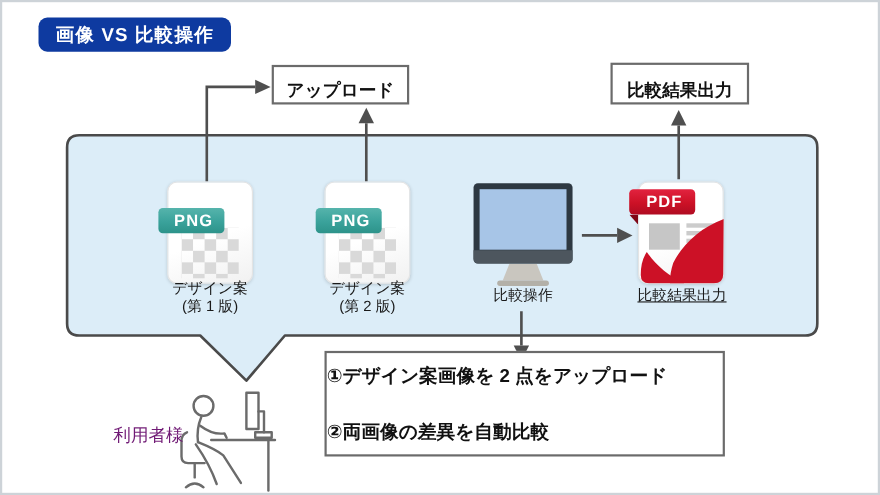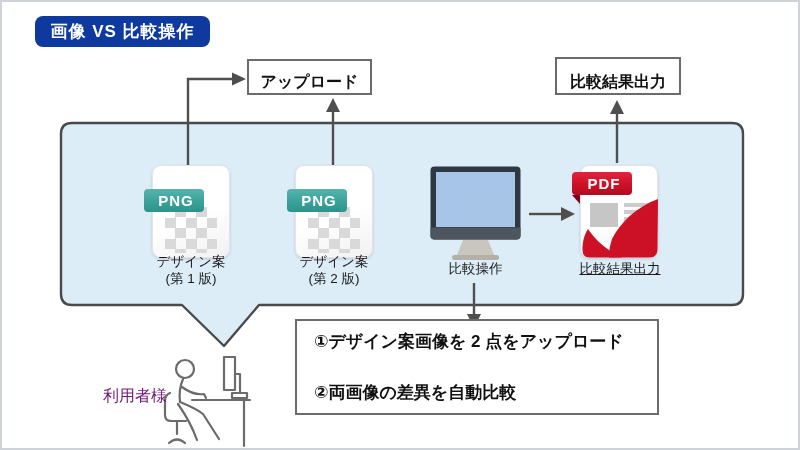--- a/index.html
+++ b/index.html
@@ -50,21 +50,21 @@
 
   .mon-frame{fill:var(--monitor-frame);}
   .mon-screen{fill:var(--monitor-screen);}
   .mon-chin{fill:var(--monitor-chin);}
   .mon-stand{fill:var(--monitor-stand);}
   .mon-base{fill:#b3b0a8;}
 
   .caption{font-size:13.5px;color:#1a1a1a;text-align:center;line-height:16.5px;}
 
   .steps-box{left:293px;top:317px;width:364px;height:96px;background:#fff;border:2px solid var(--box-border);
-    display:flex;flex-direction:column;justify-content:center;gap:28px;padding-left:17px;}
+    display:flex;flex-direction:column;justify-content:center;gap:28px;}
   .steps-box div{font-size:17px;font-weight:bold;color:#111;}
 
   .person-svg path,.person-svg circle,.person-svg rect{fill:none;stroke:var(--person-stroke);
     stroke-width:2.2;stroke-linecap:round;stroke-linejoin:round;}
   .user-label{left:80px;top:384px;width:85px;text-align:right;font-size:16px;color:#701a75;}
 </style>
 </head>
 <body>
 
 <div class="stage">

